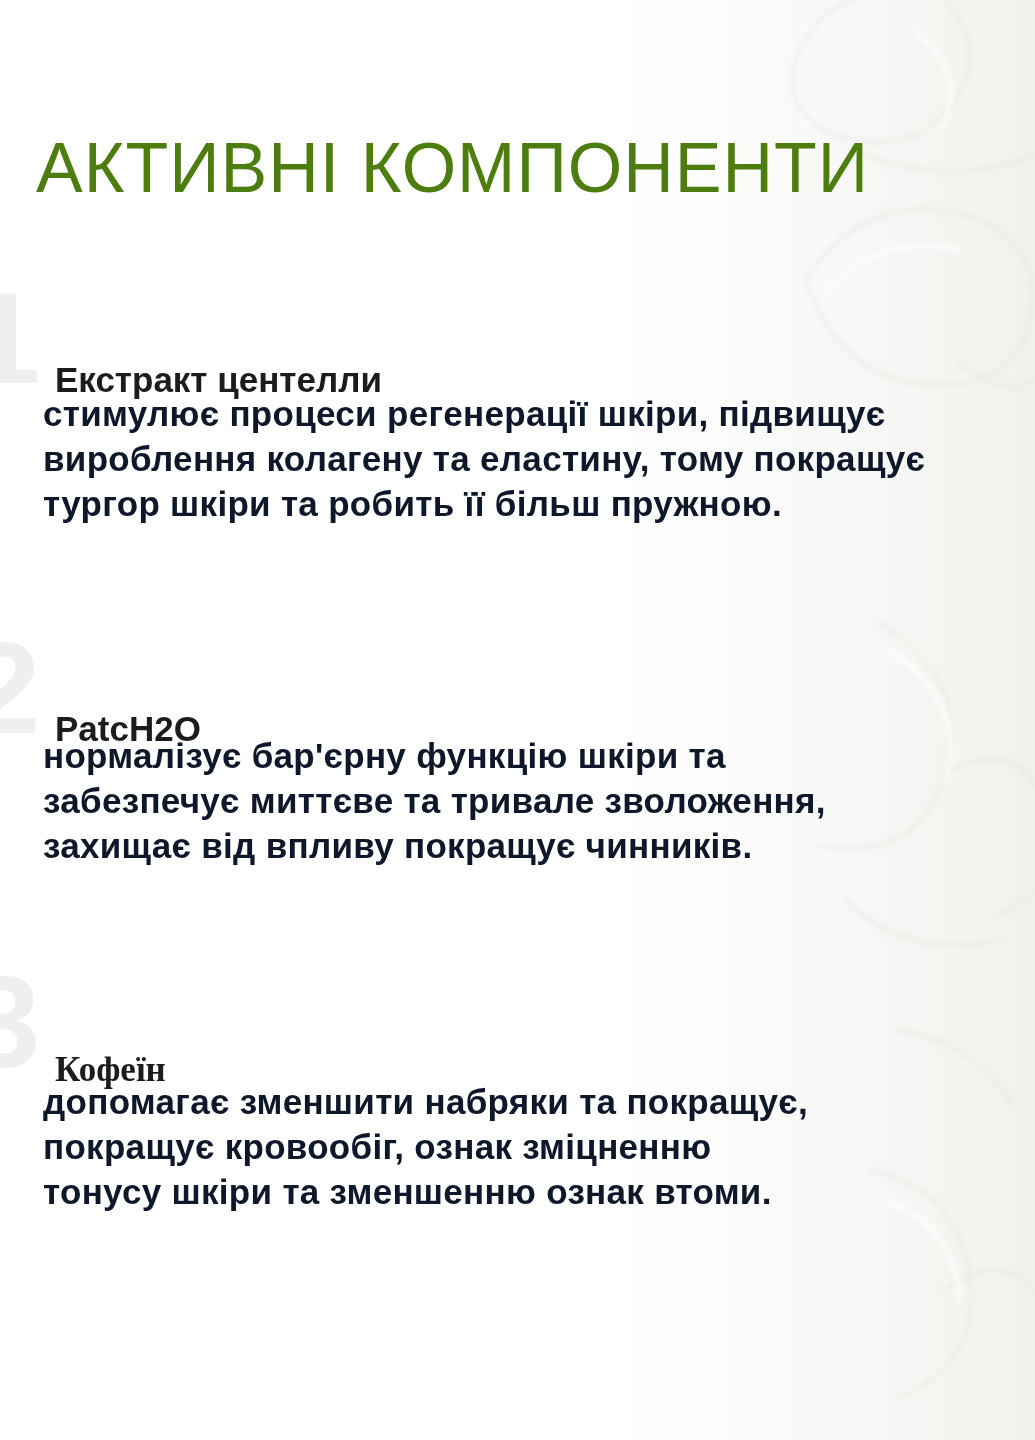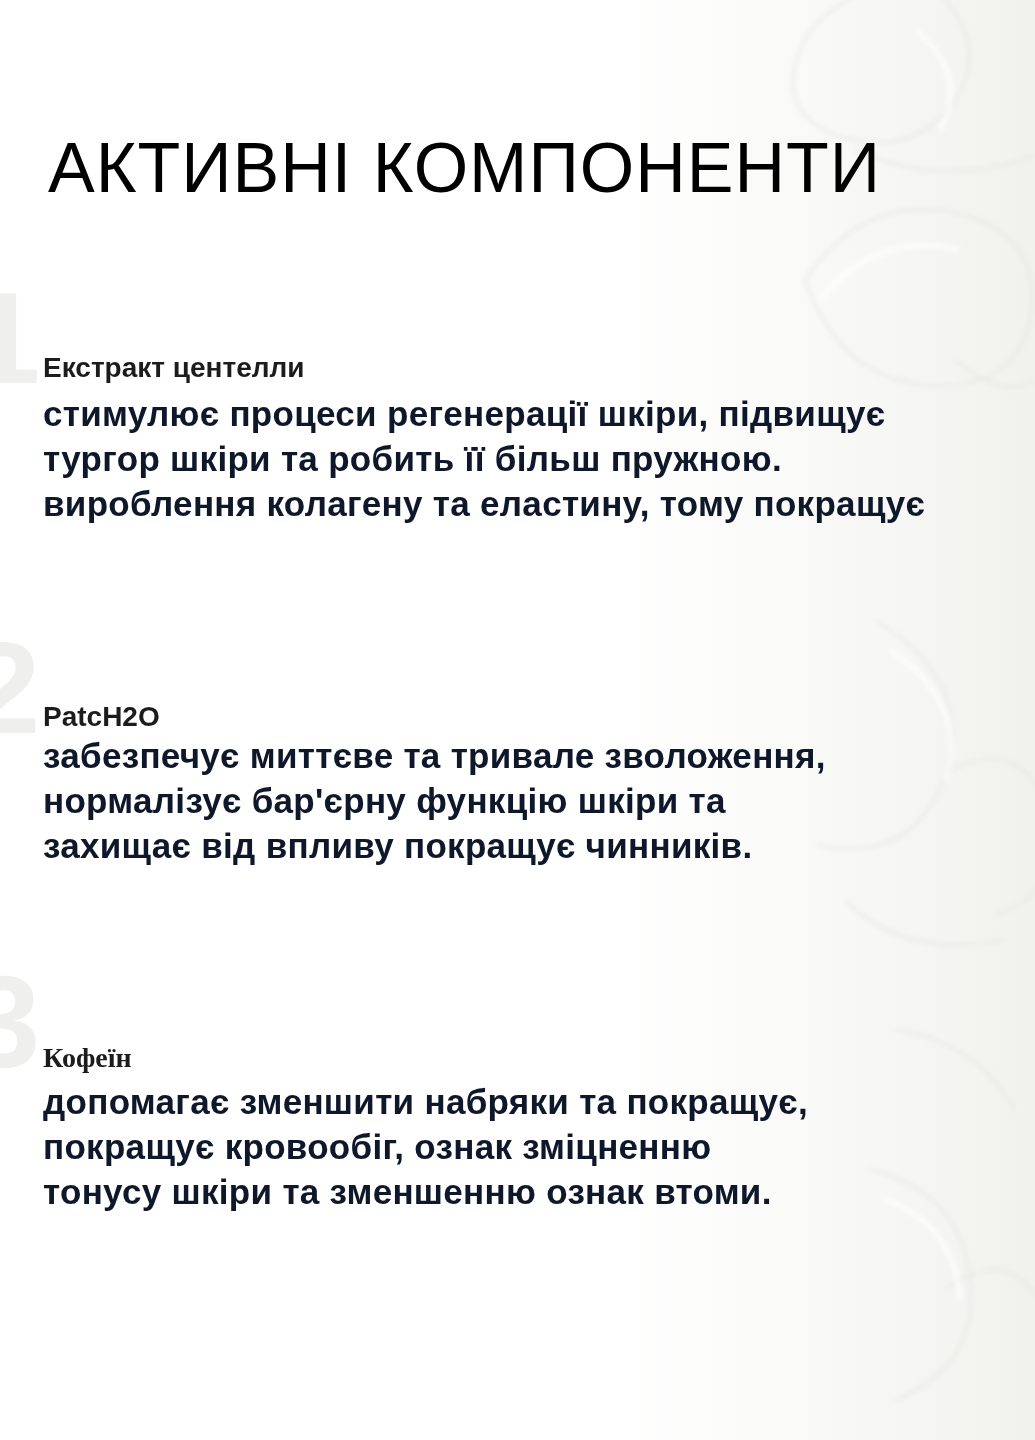--- a/index.html
+++ b/index.html
@@ -15,46 +15,46 @@
     background: #ffffff;
   }
   .texture {
     position: absolute;
     top: 0; right: 0;
     width: 420px; height: 1440px;
     pointer-events: none;
   }
   .title {
     position: absolute;
-    left: 48px; top: 130px;
+    left: 36px; top: 130px;
     margin: 0;
     font-size: 70px;
     font-weight: 400;
     line-height: 76px;
     letter-spacing: 1px;
-    color: #000000;
+    color: #4d7c0f;
     white-space: nowrap;
   }
   .big-num {
     position: absolute;
     left: -32px;
     font-size: 130px;
     font-weight: 700;
     line-height: 100px;
     color: #efefed;
     user-select: none;
   }
   .num-1 { top: 288px; }
   .num-2 { top: 638px; }
   .num-3 { top: 972px; }
   .section-heading {
     position: absolute;
     left: 43px;
-    margin: 0;
-    font-size: 28px;
+    margin: 12px;
+    font-size: 35px;
     font-weight: 700;
     line-height: 45px;
     color: #1c1c1c;
     white-space: nowrap;
   }
   .h-1 { top: 345px; }
   .h-2 { top: 694px; }
   .h-3 { top: 1035px; font-family: Liberation Serif, serif; }
   .section-body {
     position: absolute;
@@ -108,29 +108,29 @@
       <path d="M270,1200 q70,25 75,100"></path>
     </g>
   </svg>
 
   <h1 class="title">АКТИВНІ КОМПОНЕНТИ</h1>
 
   <div class="big-num num-1">1</div>
   <h2 class="section-heading h-1">Екстракт центелли</h2>
   <p class="section-body b-1">
     <span class="body-line">стимулює процеси регенерації шкіри, підвищує</span>
+    <span class="body-line">вироблення колагену та еластину, тому покращує</span>
     <span class="body-line">тургор шкіри та робить її більш пружною.</span>
-    <span class="body-line">вироблення колагену та еластину, тому покращує</span>
   </p>
 
   <div class="big-num num-2">2</div>
   <h2 class="section-heading h-2">PatcH2O</h2>
   <p class="section-body b-2">
+    <span class="body-line">нормалізує бар'єрну функцію шкіри та</span>
     <span class="body-line">забезпечує миттєве та тривале зволоження,</span>
-    <span class="body-line">нормалізує бар'єрну функцію шкіри та</span>
     <span class="body-line">захищає від впливу покращує чинників.</span>
   </p>
 
   <div class="big-num num-3">3</div>
   <h2 class="section-heading h-3">Кофеїн</h2>
   <p class="section-body b-3">
     <span class="body-line">допомагає зменшити набряки та покращує,</span>
     <span class="body-line">покращує кровообіг, ознак зміцненню</span>
     <span class="body-line">тонусу шкіри та зменшенню ознак втоми.</span>
   </p>

